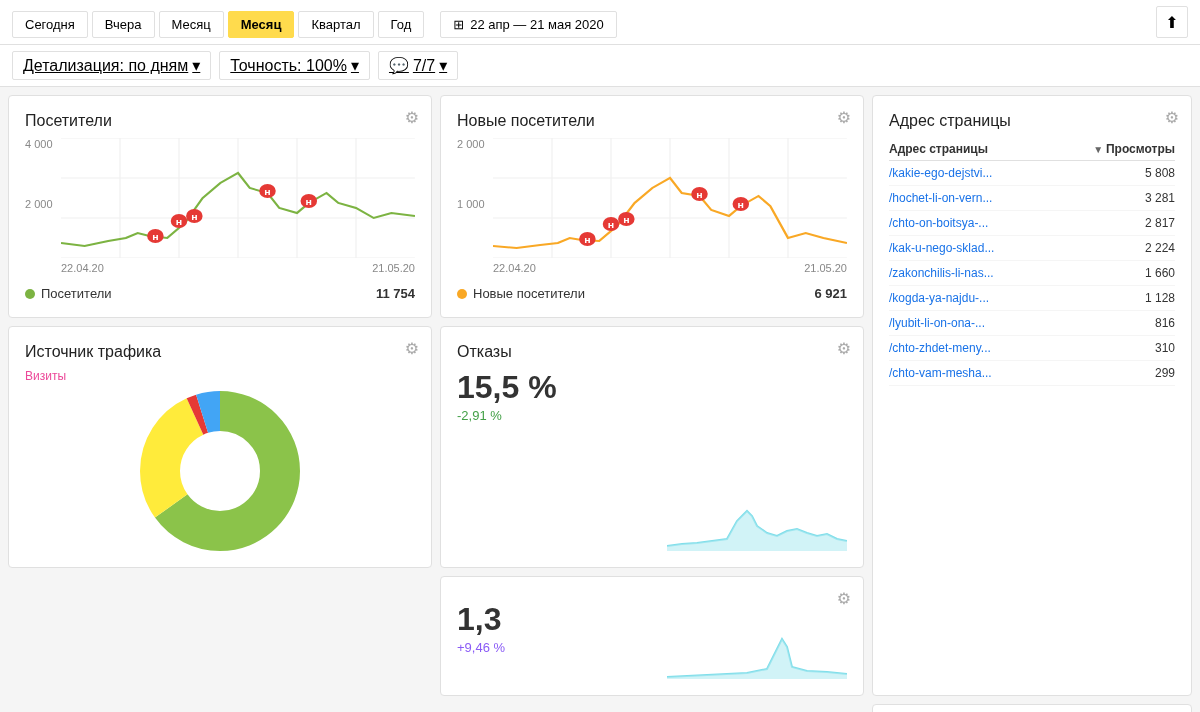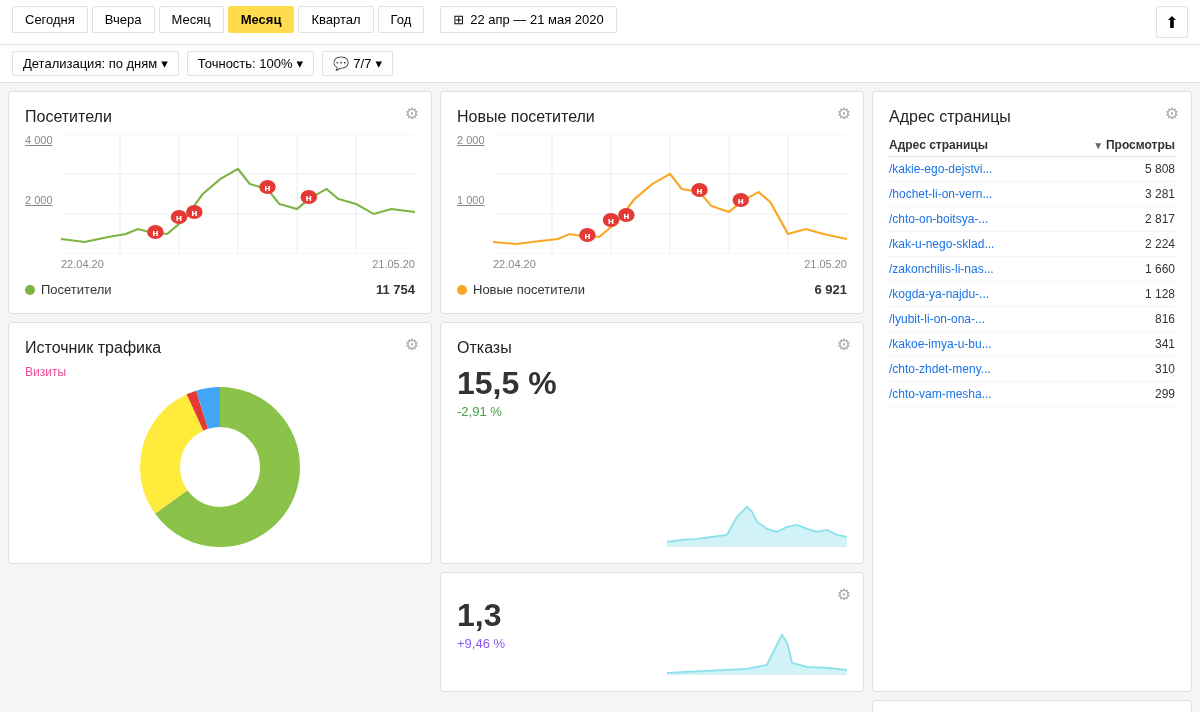--- a/index.html
+++ b/index.html
@@ -39,25 +39,26 @@
       display: flex;
       align-items: center;
       justify-content: center;
       border-radius: 2px;
     }
     .filter-btn {
       padding: 4px 10px;
       border: 1px solid #e0e0e0;
       background: #fff;
       cursor: pointer;
-      font-size: 13px;
+      font-size: 16px;
       border-radius: 2px;
       display: flex;
       align-items: center;
       gap: 4px;
+      text-decoration: underline;
     }
 
     .dashboard {
       display: grid;
       grid-template-columns: 1fr 1fr 320px;
       grid-template-rows: auto auto auto;
       gap: 8px;
       padding: 8px;
     }
 
@@ -105,21 +106,20 @@
       position: absolute;
       left: 0;
       top: 0;
       bottom: 20px;
       display: flex;
       flex-direction: column;
       justify-content: space-between;
       font-size: 11px;
       color: #888;
       width: 36px;
-      text-decoration: underline;
     }
     .chart-svg-wrap {
       position: absolute;
       left: 36px;
       right: 0;
       top: 0;
       bottom: 20px;
     }
     .chart-axis {
       position: absolute;
@@ -193,21 +193,21 @@
       font-size: 32px;
       font-weight: bold;
       margin: 8px 0 2px;
     }
     .metric-change-neg { color: #43a047; font-size: 13px; }
     .metric-change-pos { color: #8b5cf6; font-size: 13px; }
   </style>
 </head>
 <body>
 
-<div style="background:#fff; border-bottom:1px solid #e0e0e0; padding:6px 12px; display:flex; align-items:flex-start; gap:4px;">
+<div style="background:#fff; border-bottom:1px solid #e0e0e0; padding:6px 12px; display:flex; align-items:flex-end; gap:4px;">
   <button class="period-btn">Сегодня</button>
   <button class="period-btn">Вчера</button>
   <button class="period-btn">Месяц</button>
   <button class="period-btn active">Месяц</button>
   <button class="period-btn">Квартал</button>
   <button class="period-btn">Год</button>
 
   <button class="date-range-btn">
     <span>⊞</span>
     <span>22 апр — 21 мая 2020</span>
@@ -366,24 +366,20 @@
           </tr>
           <tr>
             <td class="link">/kogda-ya-najdu-...</td>
             <td class="right">1 128</td>
           </tr>
           <tr>
             <td class="link">/lyubit-li-on-ona-...</td>
             <td class="right">816</td>
           </tr>
           <tr>
-            <td class="link">/kakoe-imya-u-bu...</td>
-            <td class="right">341</td>
-          </tr>
-          <tr>
             <td class="link">/chto-zhdet-meny...</td>
             <td class="right">310</td>
           </tr>
           <tr>
             <td class="link">/chto-vam-mesha...</td>
             <td class="right">299</td>
           </tr>
         </tbody>
     </table>
   </div>

